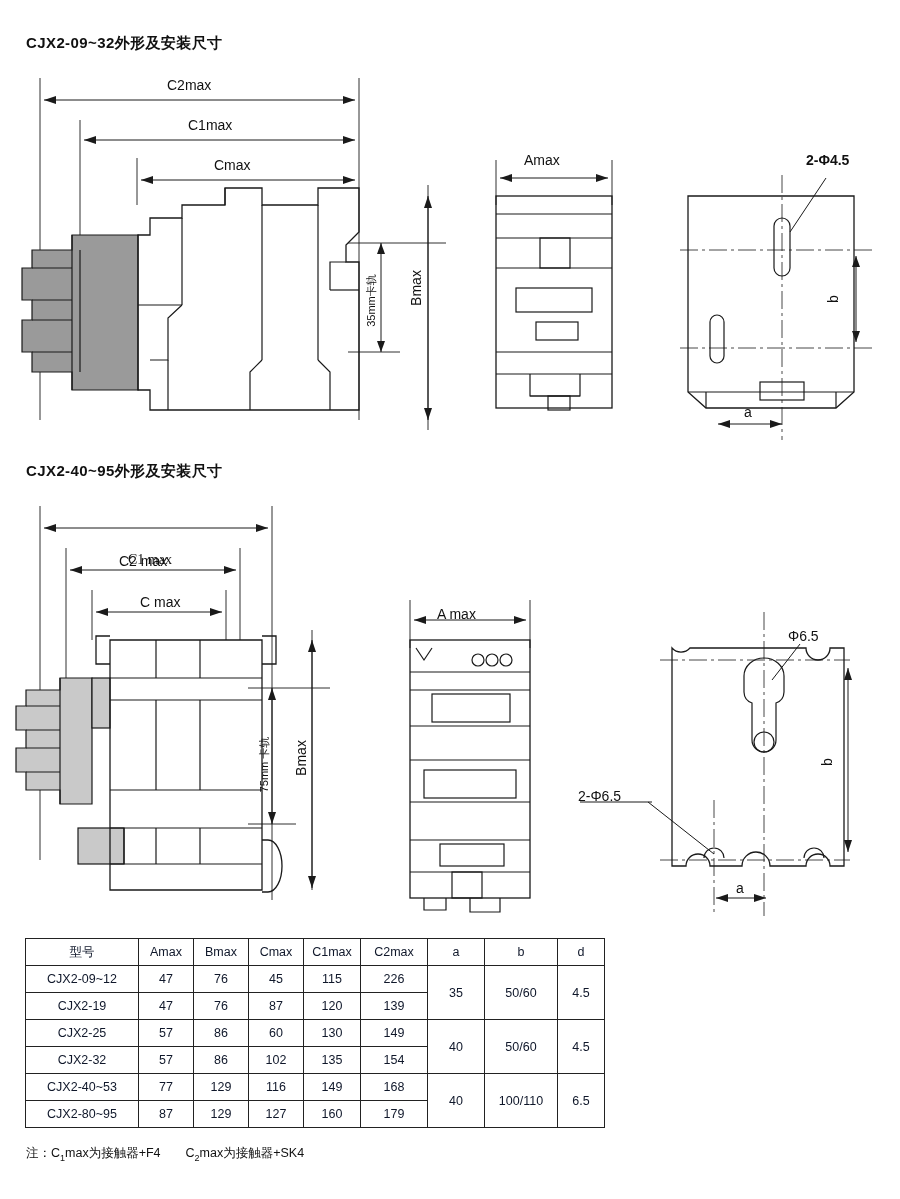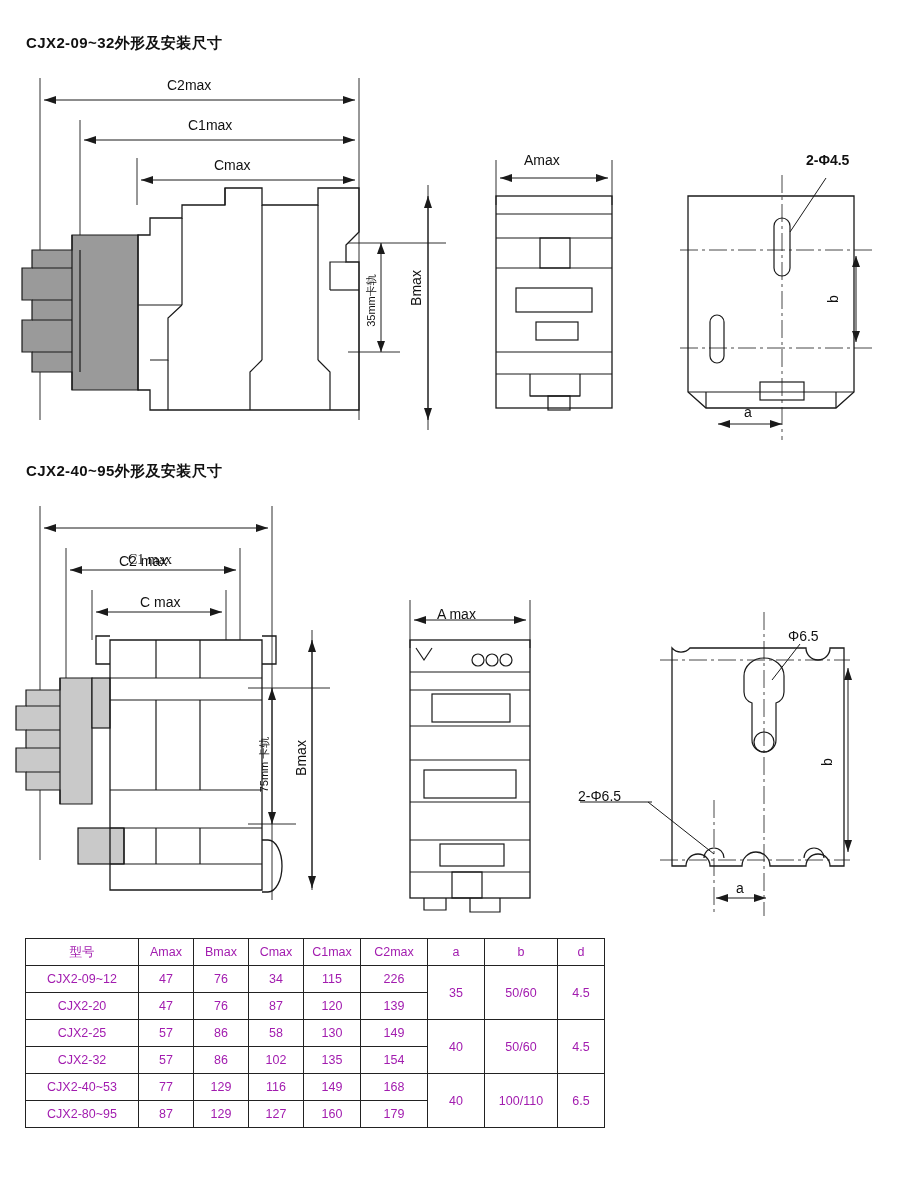--- a/index.html
+++ b/index.html
@@ -34,21 +34,21 @@
   .lbl.small{font-size:11px;}
   .lbl.vert{
     transform-origin:50% 50%;
   }
 
   
   .tbl-wrap{position:absolute;left:25px;top:938px;}
   table.dims{
     border-collapse:collapse;
     font-size:12.5px;
-    color:#a21caf;
+    color:#0f172a;
   }
   table.dims th, table.dims td{
     border:1px solid #222;
     text-align:center;
     padding:0;
     height:26px;
     font-weight:normal;
     background:#fff;
   }
   table.dims th{font-size:12.5px;}
@@ -368,40 +368,40 @@
           <th class="c-aa">a</th>
           <th class="c-bb">b</th>
           <th class="c-d">d</th>
         </tr>
       </thead>
       <tbody>
         <tr>
           <td class="c-model">CJX2-09~12</td>
           <td>47</td>
           <td>76</td>
-          <td>34</td>
+          <td>45</td>
           <td>115</td>
           <td>226</td>
           <td rowspan="2">35</td>
           <td rowspan="2">50/60</td>
           <td rowspan="2">4.5</td>
         </tr>
         <tr>
-          <td class="c-model">CJX2-20</td>
+          <td class="c-model">CJX2-19</td>
           <td>47</td>
           <td>76</td>
           <td>87</td>
           <td>120</td>
           <td>139</td>
         </tr>
         <tr>
           <td class="c-model">CJX2-25</td>
           <td>57</td>
           <td>86</td>
-          <td>58</td>
+          <td>60</td>
           <td>130</td>
           <td>149</td>
           <td rowspan="2">40</td>
           <td rowspan="2">50/60</td>
           <td rowspan="2">4.5</td>
         </tr>
         <tr>
           <td class="c-model">CJX2-32</td>
           <td>57</td>
           <td>86</td>
@@ -425,14 +425,17 @@
           <td>87</td>
           <td>129</td>
           <td>127</td>
           <td>160</td>
           <td>179</td>
         </tr>
       </tbody>
     </table>
   </div>
 
+  <div class="note">
+    <span>注：C</span><sub>1</sub><span>max为接触器+F4　　C</span><sub>2</sub><span>max为接触器+SK4</span>
+  </div>
 
 </div>
 
 </body></html>

